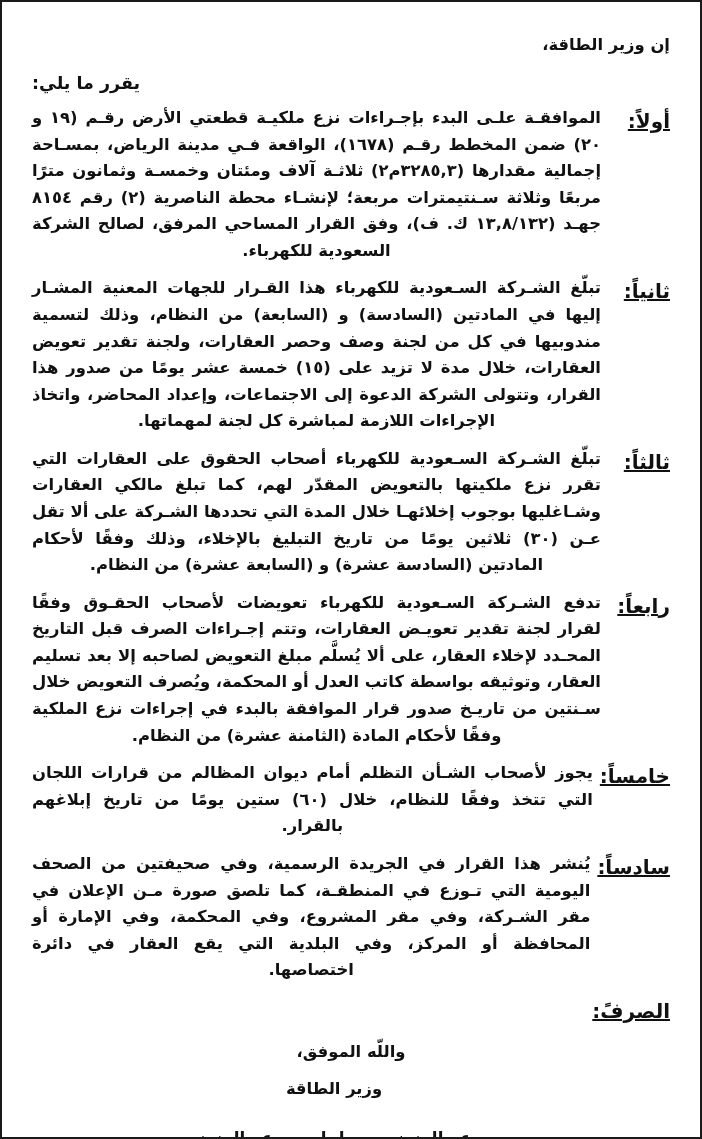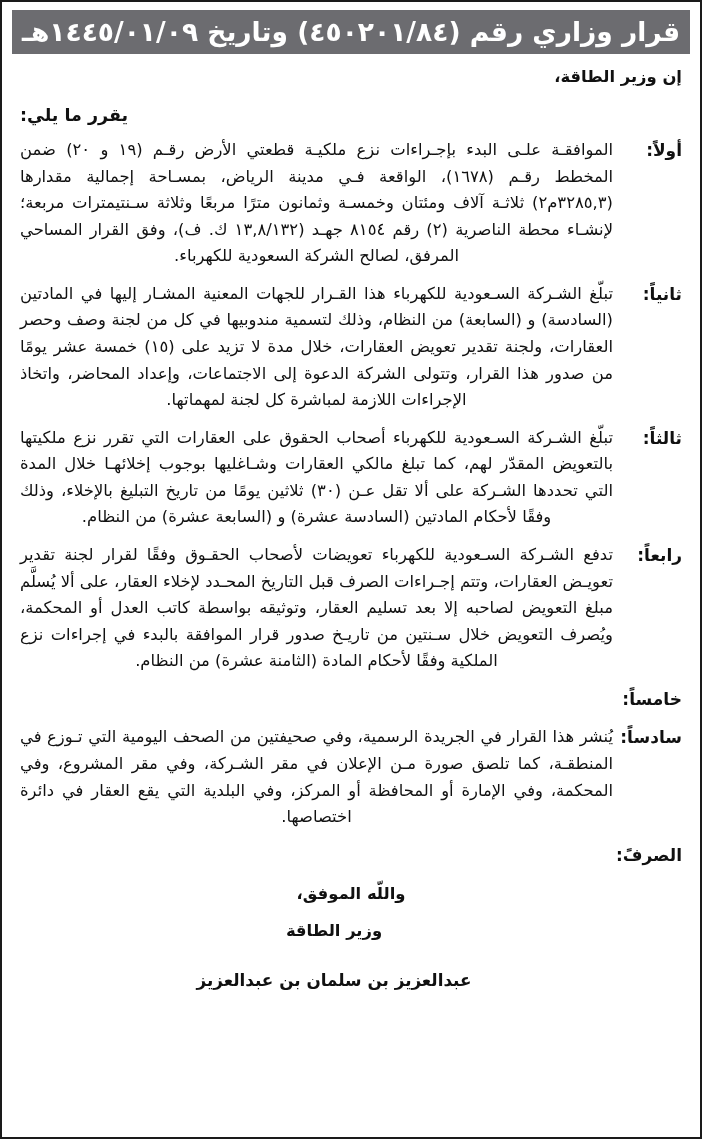--- a/index.html
+++ b/index.html
@@ -12,21 +12,21 @@
     font-family: "DejaVu Sans", "Liberation Sans", sans-serif;
   }
   .page {
     position: relative;
     width: 702px;
     height: 1139px;
     box-sizing: border-box;
     background: #ffffff;
     overflow: hidden;
     border: 2px solid #1a1a1a;
-    padding: 0;
+    padding: 12px;
   }
   .inner {
     box-sizing: border-box;
     width: 100%;
     height: 100%;
     padding: 6px 10px 6px 10px;
     display: flex;
     flex-direction: column;
   }
   
@@ -82,32 +82,33 @@
   
   .clause {
     display: flex;
     flex-direction: row;
     align-items: flex-start;
     margin: 0 0 11px 0;
   }
   .clause-label {
     flex: 0 0 auto;
     font-weight: bold;
-    font-size: 17px;
+    font-size: 20px;
     white-space: nowrap;
     padding-left: 7px;
     min-width: 62px;
     text-align: right;
     line-height: 1.62;
+    text-decoration: underline;
   }
   .clause-text {
     flex: 1 1 auto;
     text-align: justify;
     text-align-last: center;
-    font-weight: normal;
+    font-weight: bold;
     line-height: 1.62;
   }
   
   .closing {
     text-align: center;
     font-weight: bold;
     margin: 12px 0 10px 0;
   }
   .signature {
     margin-top: 6px;
@@ -156,20 +157,21 @@
         <div class="clause-text">تبلّغ الشـركة السـعودية للكهرباء أصحاب الحقوق على العقارات التي تقرر نزع ملكيتها بالتعويض المقدّر لهم، كما تبلغ مالكي العقارات وشـاغليها بوجوب إخلائهـا خلال المدة التي تحددها الشـركة على ألا تقل عـن (٣٠) ثلاثين يومًا من تاريخ التبليغ بالإخلاء، وذلك وفقًا لأحكام المادتين (السادسة عشرة) و (السابعة عشرة) من النظام.</div>
       </div>
 
       <div class="clause">
         <div class="clause-label">رابعاً:</div>
         <div class="clause-text">تدفع الشـركة السـعودية للكهرباء تعويضات لأصحاب الحقـوق وفقًا لقرار لجنة تقدير تعويـض العقارات، وتتم إجـراءات الصرف قبل التاريخ المحـدد لإخلاء العقار، على ألا يُسلَّم مبلغ التعويض لصاحبه إلا بعد تسليم العقار، وتوثيقه بواسطة كاتب العدل أو المحكمة، ويُصرف التعويض خلال سـنتين من تاريـخ صدور قرار الموافقة بالبدء في إجراءات نزع الملكية وفقًا لأحكام المادة (الثامنة عشرة) من النظام.</div>
       </div>
 
       <div class="clause">
         <div class="clause-label">خامساً:</div>
+        <div class="clause-text">يجوز لأصحاب الشـأن التظلم أمام ديوان المظالم من قرارات اللجان التي تتخذ وفقًا للنظام، خلال (٦٠) ستين يومًا من تاريخ إبلاغهم بالقرار.</div>
       </div>
 
       <div class="clause">
         <div class="clause-label">سادساً:</div>
         <div class="clause-text">يُنشر هذا القرار في الجريدة الرسمية، وفي صحيفتين من الصحف اليومية التي تـوزع في المنطقـة، كما تلصق صورة مـن الإعلان في مقر الشـركة، وفي مقر المشروع، وفي المحكمة، وفي الإمارة أو المحافظة أو المركز، وفي البلدية التي يقع العقار في دائرة اختصاصها.</div>
       </div>
 
       <div class="clause">
         <div class="clause-label">الصرفً:</div>
       </div>

